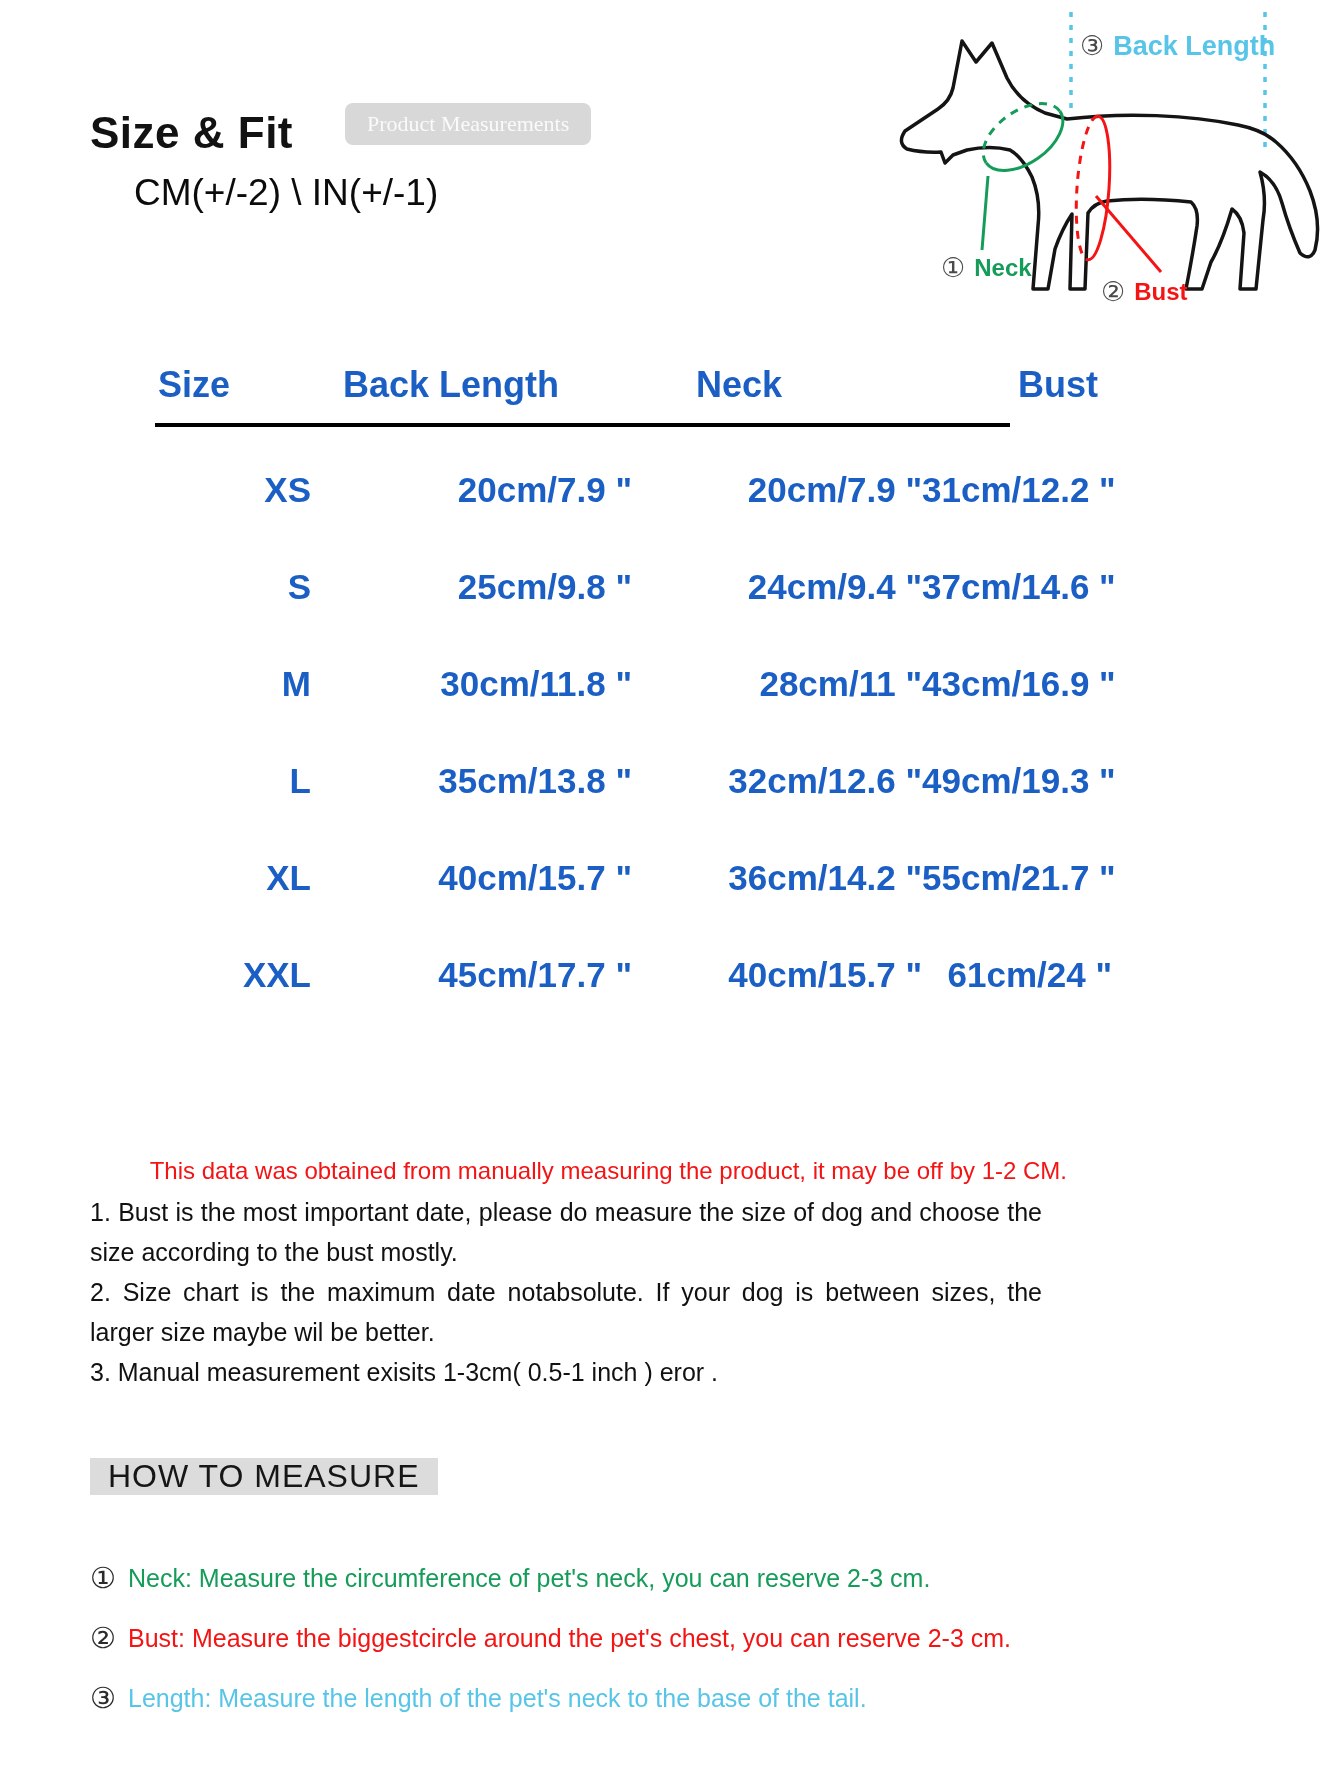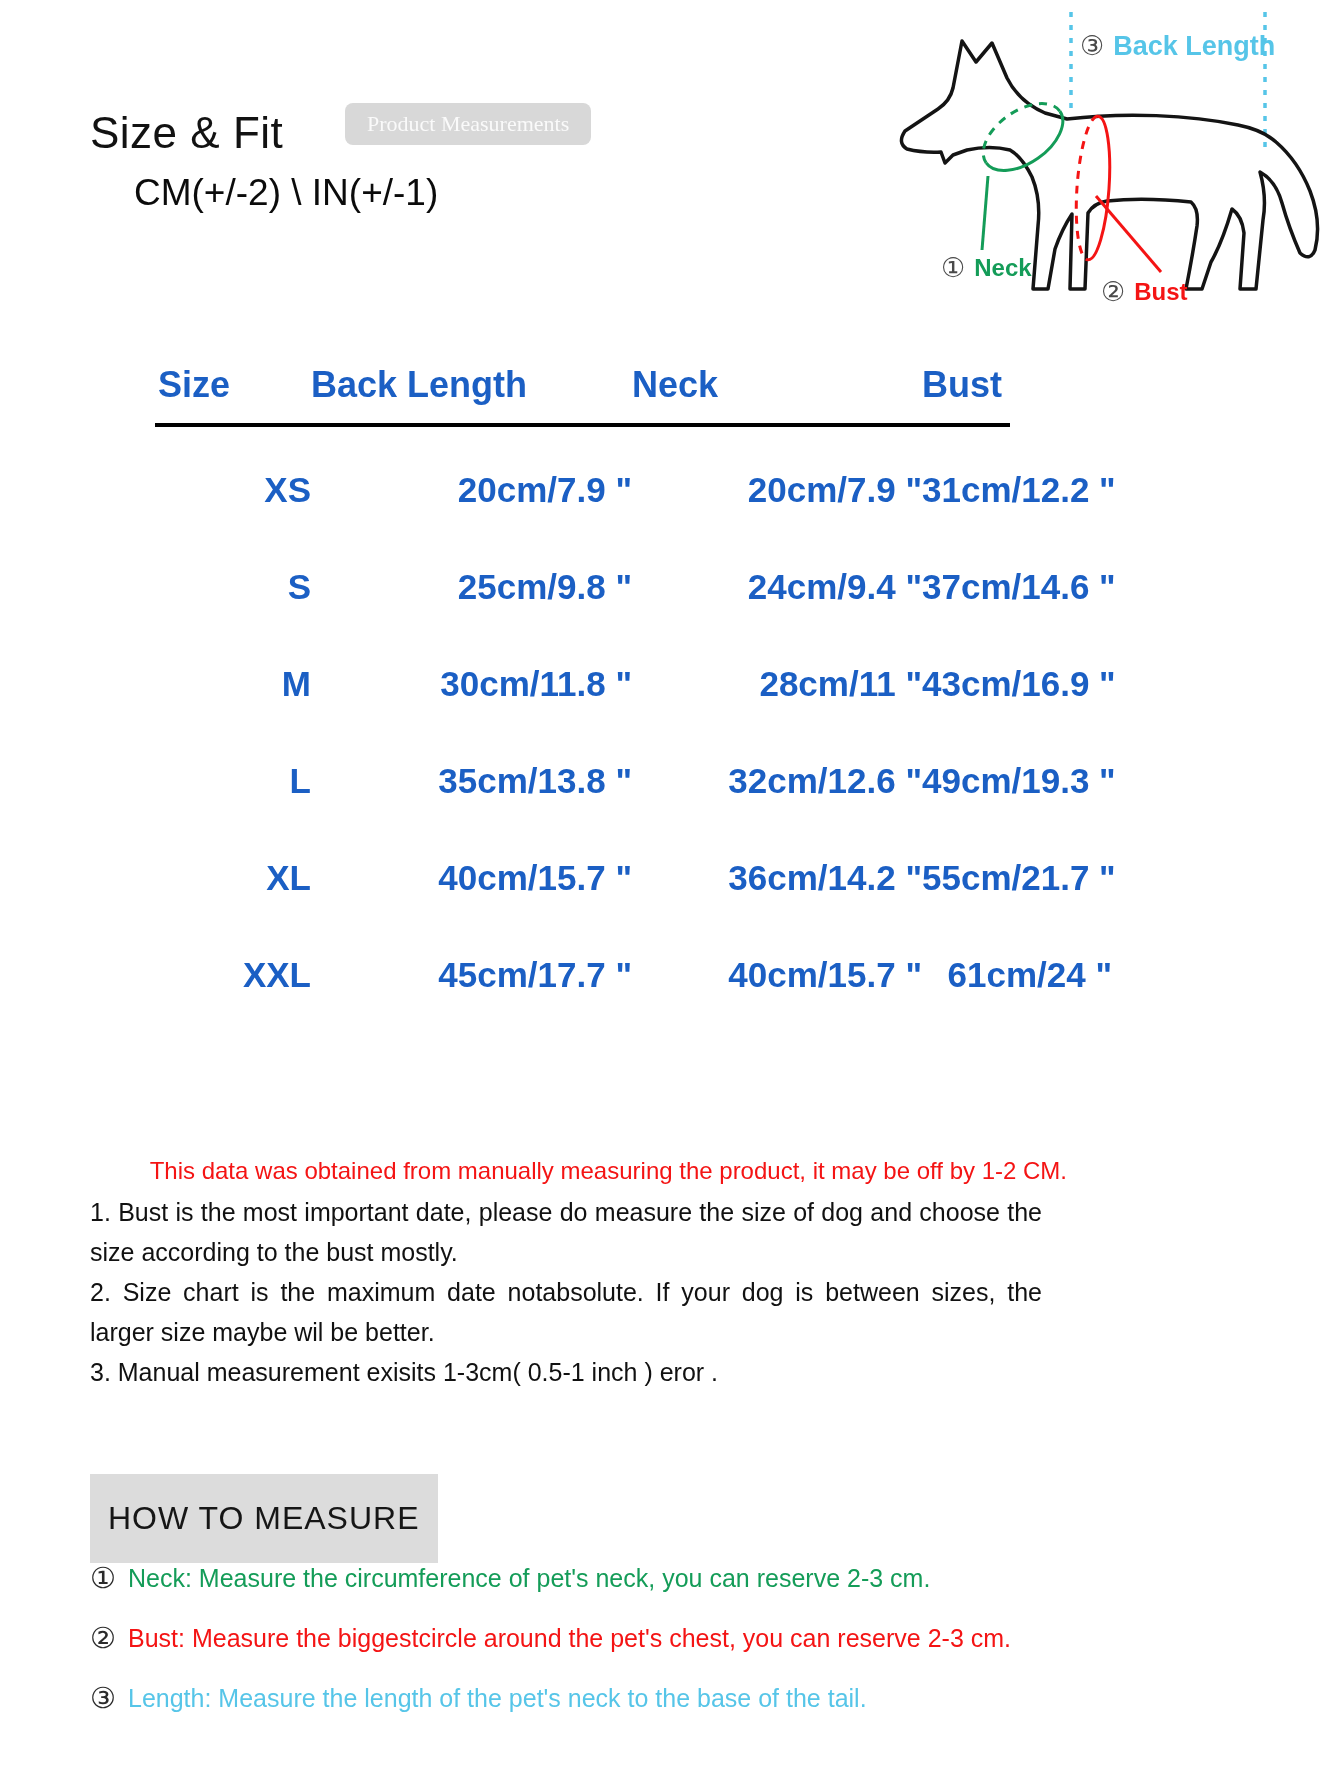--- a/index.html
+++ b/index.html
@@ -3,21 +3,21 @@
 <meta charset="utf-8">
 <style>
   html,body{margin:0;padding:0;background:#ffffff;}
   .page{
     position:relative; width:1340px; height:1785px; background:#ffffff;
     font-family:"Liberation Sans","DejaVu Sans",sans-serif; overflow:hidden;
   }
   
   .title{
     position:absolute; left:90px; top:108px;
-    font-size:44px; font-weight:400; color:#121212; letter-spacing:0.5px;
+    font-size:44px; font-weight:700; color:#121212; letter-spacing:0.5px;
   }
   .badge{
     position:absolute; left:345px; top:103px;
     background:var(--badge-bg); color:var(--badge-text);
     font-size:22px; font-weight:400; padding:8px 22px; border-radius:8px;font-family:Liberation Serif, serif;
   }
   .tolerance{
     position:absolute; left:90px; top:172px;
     font-size:37px; font-weight:400; color:#0b0b0b;margin-left:44px;
   }
@@ -36,38 +36,38 @@
   .dlabel .txt{ font-size:24px; font-weight:700; }
   .dlabel-back{ left:285px; top:30px; }   .dlabel-back .txt{ color:var(--cyan); font-size:27px;}
   .dlabel-neck{ left:146px; top:252px; }  .dlabel-neck .txt{ color:var(--green); }
   .dlabel-bust{ left:306px; top:276px; }  .dlabel-bust .txt{ color:var(--red); }
   
   .size-table{ position:absolute; left:158px; top:355px; width:1000px; }
   .thead,.trow{
     display:grid; grid-template-columns:153px 321px 290px 190px;
     align-items:center; color:var(--table-blue);
   }
-  .thead{ height:60px; }
+  .thead{ height:60px;gap:32px; }
   .th{ font-size:36px; font-weight:700; }
   .rule{ position:absolute; left:-3px; top:68px; width:855px; height:4px; background:#000; }
   .tbody{ margin-top:26px;text-align:right; }
   .trow{ height:97px; }
   .td{ font-size:35px; font-weight:700; white-space:nowrap; }
   
   .warning{
     position:absolute; left:90px; top:1140px; width:960px; margin:17px;
     color:var(--warning-red); font-size:24px; font-weight:400;text-align:right;
   }
   .notes{ position:absolute; left:90px; top:1192px; width:952px; }
   .notes p{ margin:0; font-size:25px; line-height:40px; color:#111; text-align:justify; }
   
   .howto-title{
     position:absolute; left:90px; top:1458px;
     background:var(--howto-bg); color:#161616;
-    font-size:32px; letter-spacing:1px; padding:26px 18px;margin-top:16px;
+    font-size:32px; letter-spacing:1px; padding:0 18px;
   }
   .steps{ position:absolute; left:90px; top:1548px; }
   .step{ display:flex; align-items:center; gap:12px; height:60px; }
   .stepnum{ font-size:29px; color:#2b2b2b; }
   .steptext{ font-size:25px; font-weight:400; white-space:nowrap; }
 </style>
 </head>
 <body>
 
 <div class="page">

